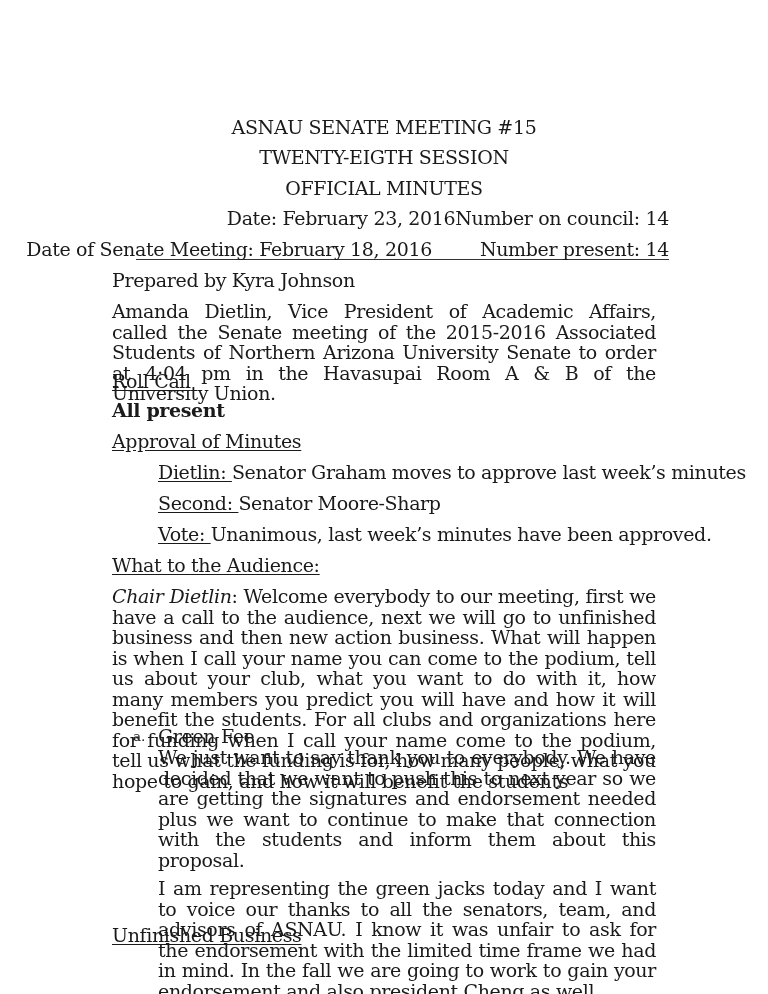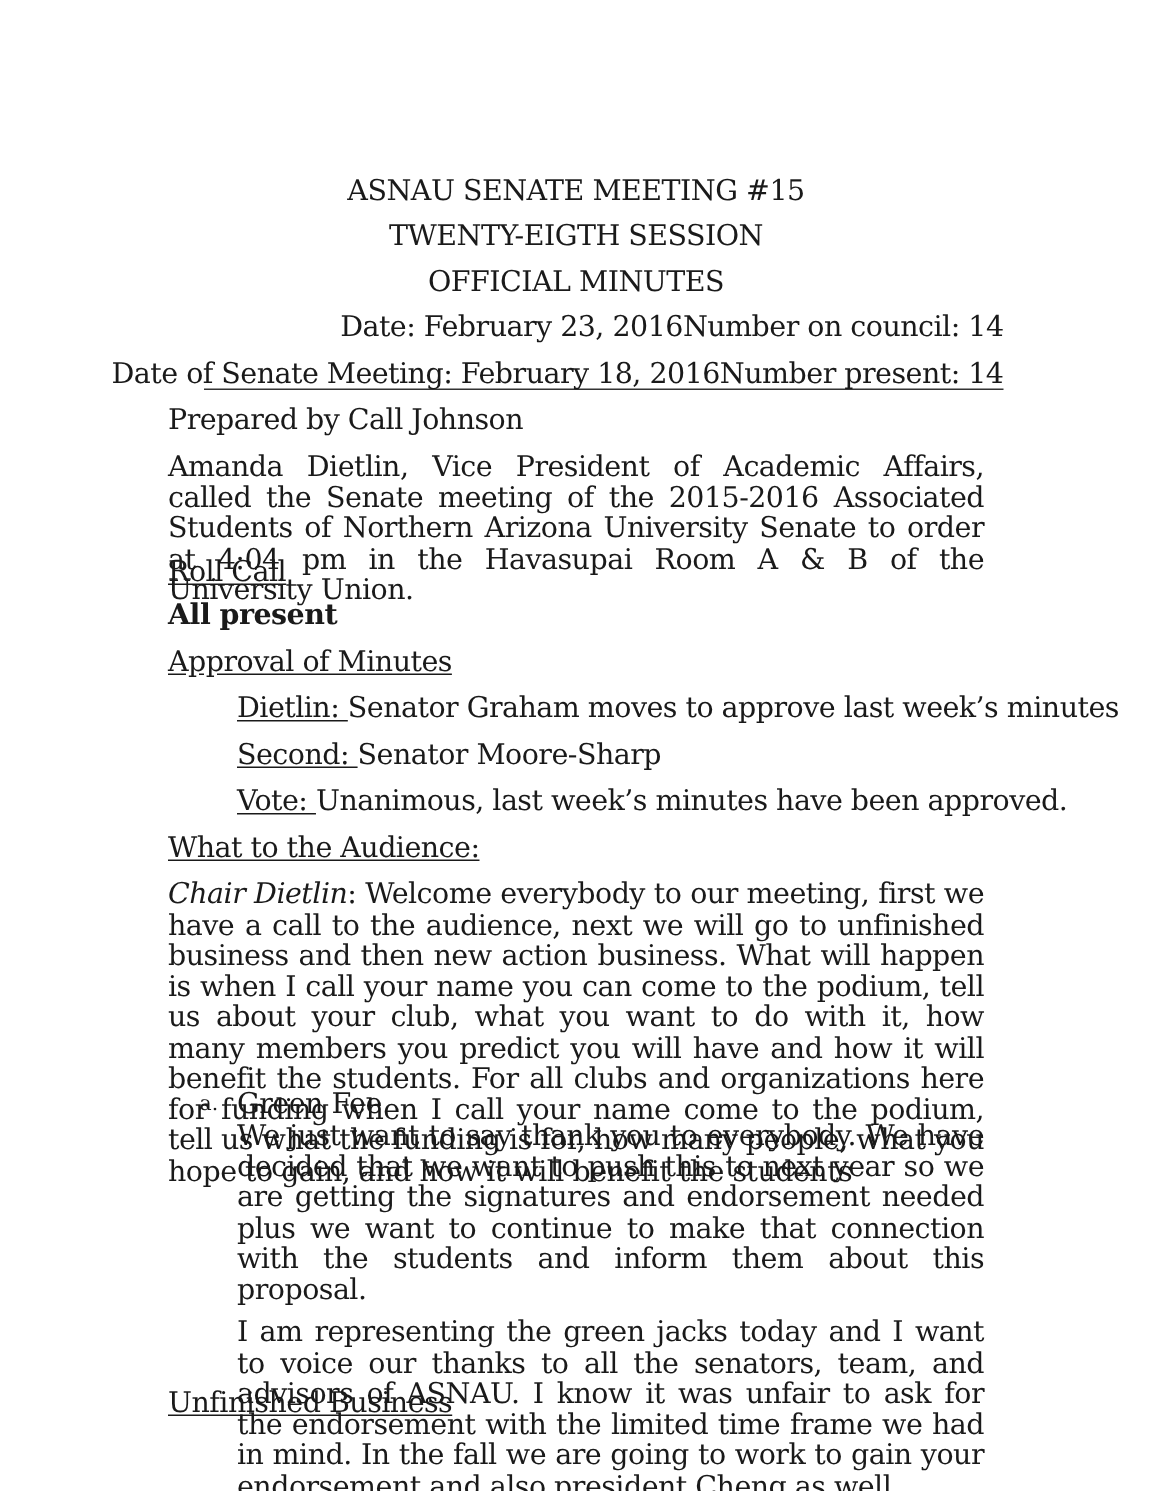--- a/index.html
+++ b/index.html
@@ -11,21 +11,21 @@
   .page { position: absolute; left: 0; top: 0; width: 768px; height: 994px; }
   .line { position: absolute; font-size: 19px; line-height: 21px; white-space: nowrap; letter-spacing: -0.35px; }
   .center { left: 0; width: 768px; text-align: center; }
   .left { left: 112px; }
   .indent { left: 158px; }
   .para { position: absolute; left: 112px; width: 544px; font-size: 19px; line-height: 20.5px; text-align: justify; letter-spacing: -0.35px; }
   .para-indent { left: 158px; width: 498px; }
   .u { text-decoration: underline; text-underline-offset: 2px; }
   .i { font-style: italic; }
   .row { position: absolute; left: 112px; width: 533px; font-size: 19px; line-height: 21px; letter-spacing: -0.35px; display: flex; justify-content: flex-end; white-space: nowrap; margin-left: 24px; }
-  .row.underline-row { border-bottom: 1px solid #333; line-height: 19px; }
+  .row.underline-row { border-bottom: 1px solid #333; line-height: 19px; gap: 48px; }
   .list-marker { position: absolute; left: 133px; font-size: 13.6px; line-height: 21px; }
 </style>
 </head>
 <body>
 
 <div class="page">
 
   <div class="line center" style="top:117px;">ASNAU SENATE MEETING #15</div>
   <div class="line center" style="top:178px;">OFFICIAL MINUTES</div>
   <div class="line center" style="top:147px;">TWENTY-EIGTH SESSION</div>
@@ -33,21 +33,21 @@
   <div class="row" style="top:208px;">
     <span>Date: February 23, 2016</span>
     <span>Number on council: 14</span>
   </div>
 
   <div class="row underline-row" style="top:240px;">
     <span>Date of Senate Meeting: February 18, 2016</span>
     <span>Number present: 14</span>
   </div>
 
-  <div class="line left" style="top:270px;">Prepared by Call Johnson</div>
+  <div class="line left" style="top:270px;">Prepared by Kyra Johnson</div>
 
   <div class="para" style="top:301px;"> Amanda Dietlin, Vice President of Academic Affairs, called the Senate meeting of the 2015-2016 Associated Students of Northern Arizona University Senate to order at 4:04 pm in the Havasupai Room A &amp; B of the University Union.</div>
 
   <div class="line left u" style="top:371px;">Roll Call</div>
   <div class="line left" style="top:400px;font-weight:bold;">All present</div>
 
   <div class="line left u" style="top:431px;">Approval of Minutes</div>
 
   <div class="line indent" style="top:462px;">
     <span class="u">Dietlin: </span><span>Senator Graham moves to approve last week’s minutes</span>

